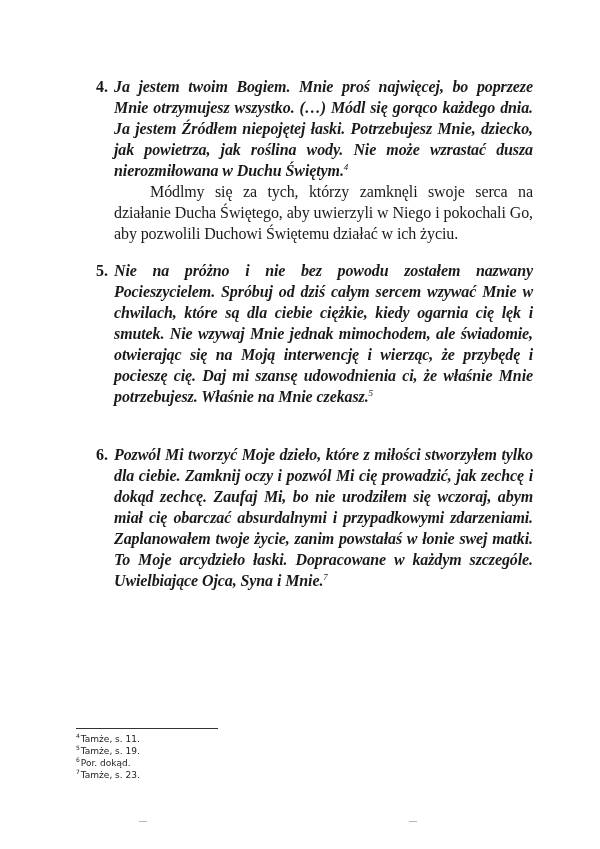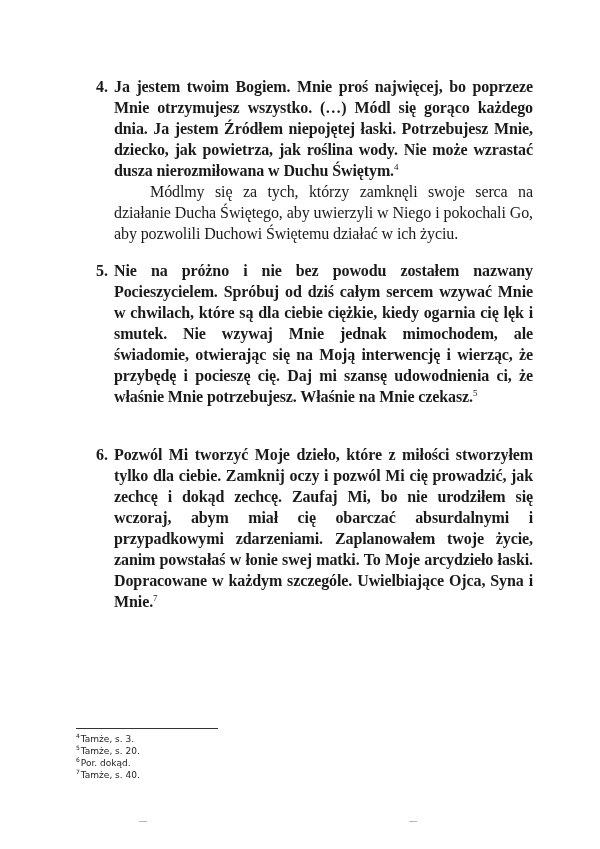--- a/index.html
+++ b/index.html
@@ -29,20 +29,21 @@
       position: absolute;
       left: 0;
       top: 0;
       font-weight: bold;
       font-size: 16px;
       line-height: 21px;
     }
     .quote {
       margin-left: 18px;
       font-weight: bold;
+      font-style: italic;
       font-size: 16px;
       line-height: 21px;
       text-align: justify;
       letter-spacing: -0.1px;
     }
     .prayer {
       margin-left: 18px;
       font-size: 16px;
       line-height: 21px;
       text-align: justify;
@@ -107,21 +108,21 @@
     <p class="quote" style="margin-top:0;margin-bottom:0;"><span>Nie na próżno i nie bez powodu zostałem nazwany Pocieszycielem. Spróbuj od dziś całym sercem wzywać Mnie w chwilach, które są dla ciebie ciężkie, kiedy ogarnia cię lęk i smutek. Nie wzywaj Mnie jednak mimochodem, ale świadomie, otwierając się na Moją interwencję i wierząc, że przybędę i pocieszę cię. Daj mi szansę udowodnienia ci, że właśnie Mnie potrzebujesz. Właśnie na Mnie czekasz.</span><sup>5</sup></p>
   </div>
 
   <div class="item" id="item-6">
     <span class="item-num">6.</span>
     <p class="quote" style="margin-top:0;margin-bottom:0;"><span>Pozwól Mi tworzyć Moje dzieło, które z miłości stworzyłem tylko dla ciebie. Zamknij oczy i pozwól Mi cię prowadzić, jak zechcę i dokąd zechcę. Zaufaj Mi, bo nie urodziłem się wczoraj, abym miał cię obarczać absurdalnymi i przypadkowymi zdarzeniami. Zaplanowałem twoje życie, zanim powstałaś w łonie swej matki. To Moje arcydzieło łaski. Dopracowane w każdym szczególe. Uwielbiające Ojca, Syna i Mnie.</span><sup>7</sup></p>
   </div>
 
   <div class="footnote-rule"></div>
   <div class="footnotes">
-    <div><sup>4</sup><span>Tamże, s. 3.</span></div>
-    <div><sup>5</sup><span>Tamże, s. 20.</span></div>
+    <div><sup>4</sup><span>Tamże, s. 11.</span></div>
+    <div><sup>5</sup><span>Tamże, s. 19.</span></div>
     <div><sup>6</sup><span>Por. dokąd.</span></div>
-    <div><sup>7</sup><span>Tamże, s. 40.</span></div>
+    <div><sup>7</sup><span>Tamże, s. 23.</span></div>
   </div>
 
   <div class="speck" id="speck-left"></div>
   <div class="speck" id="speck-right"></div>
 </div>
 
 </body></html>

